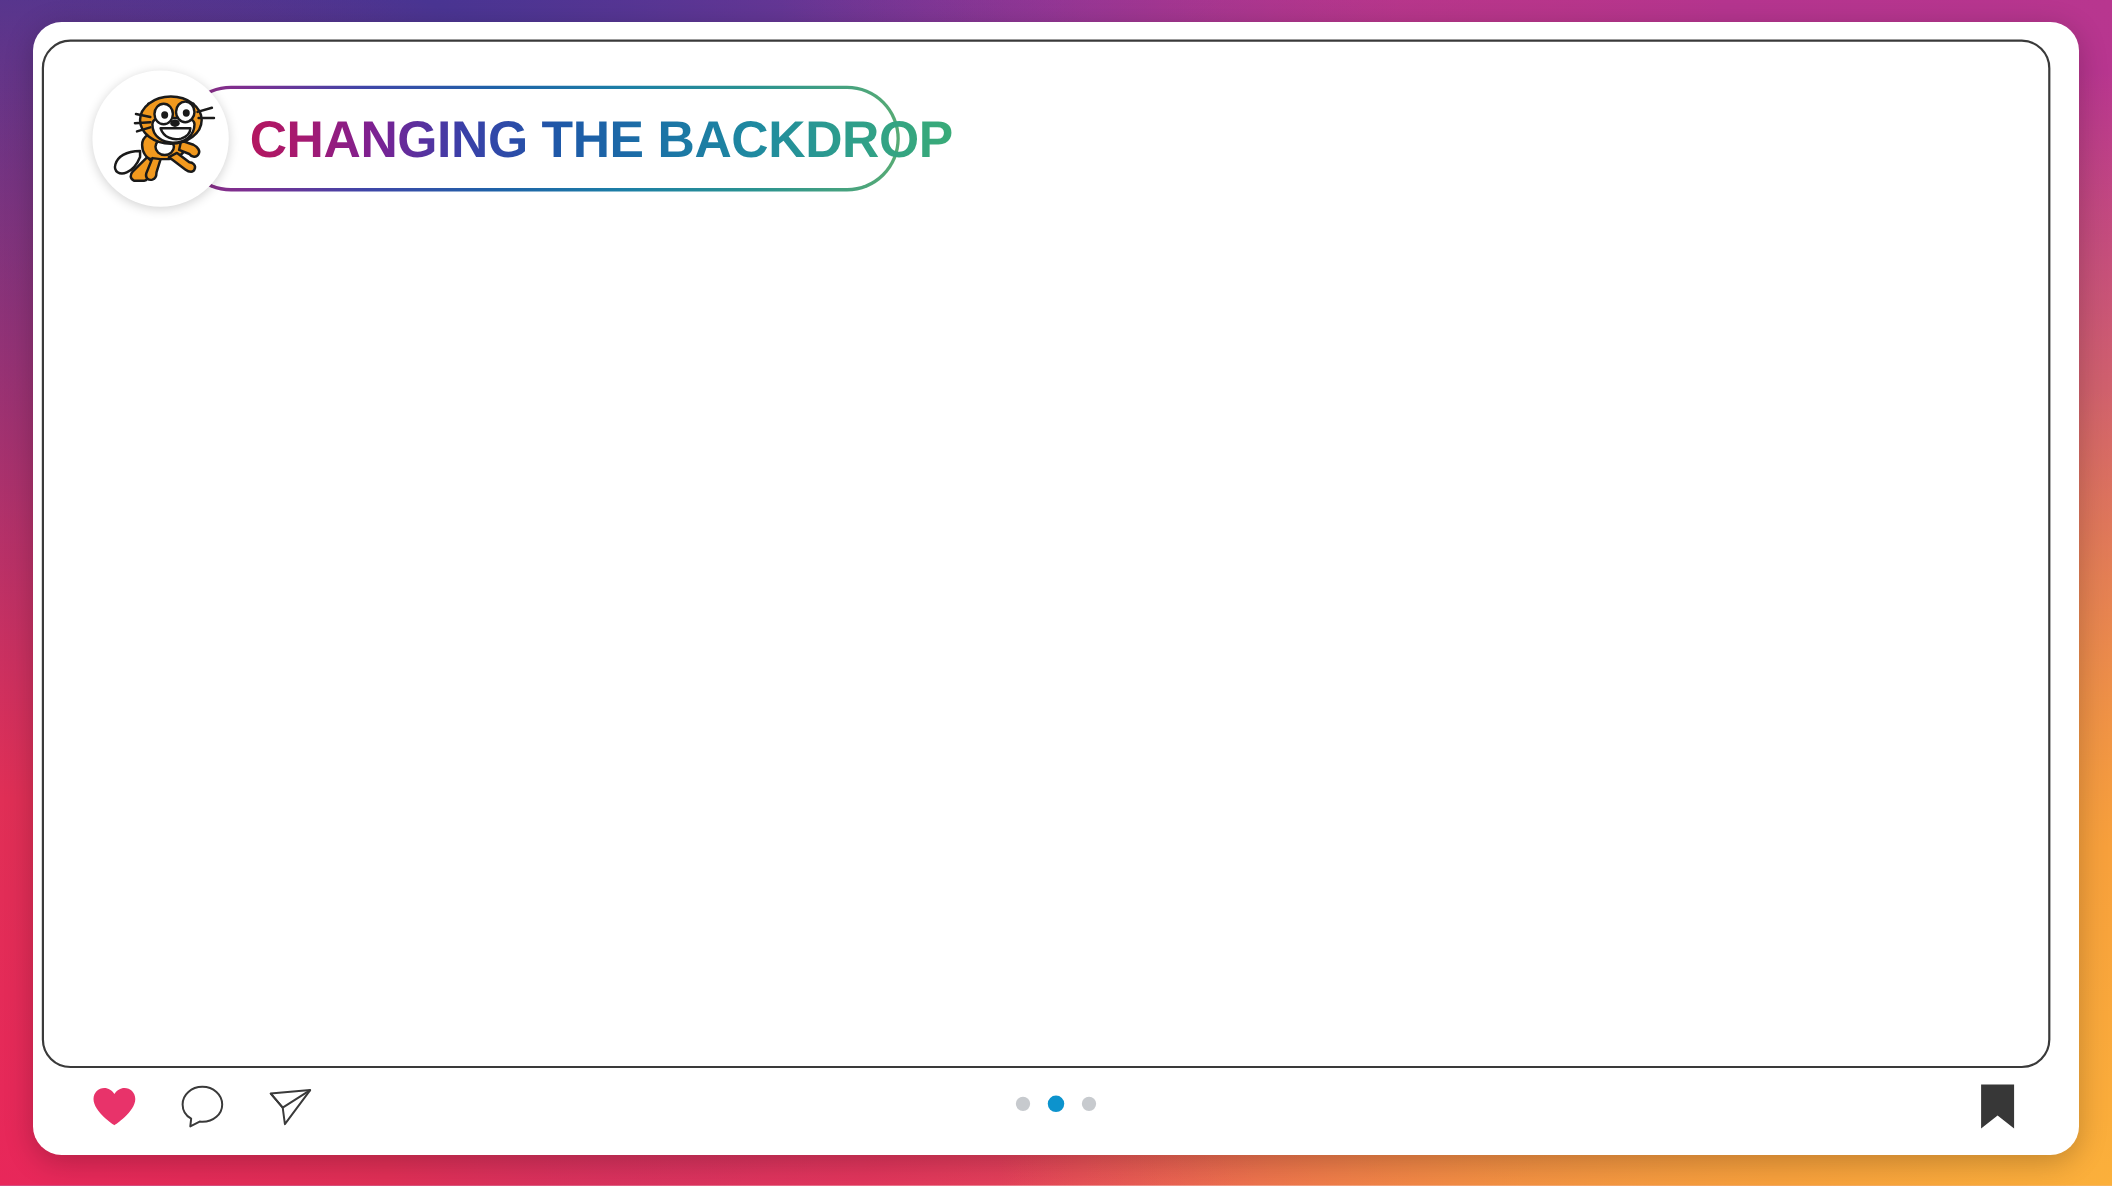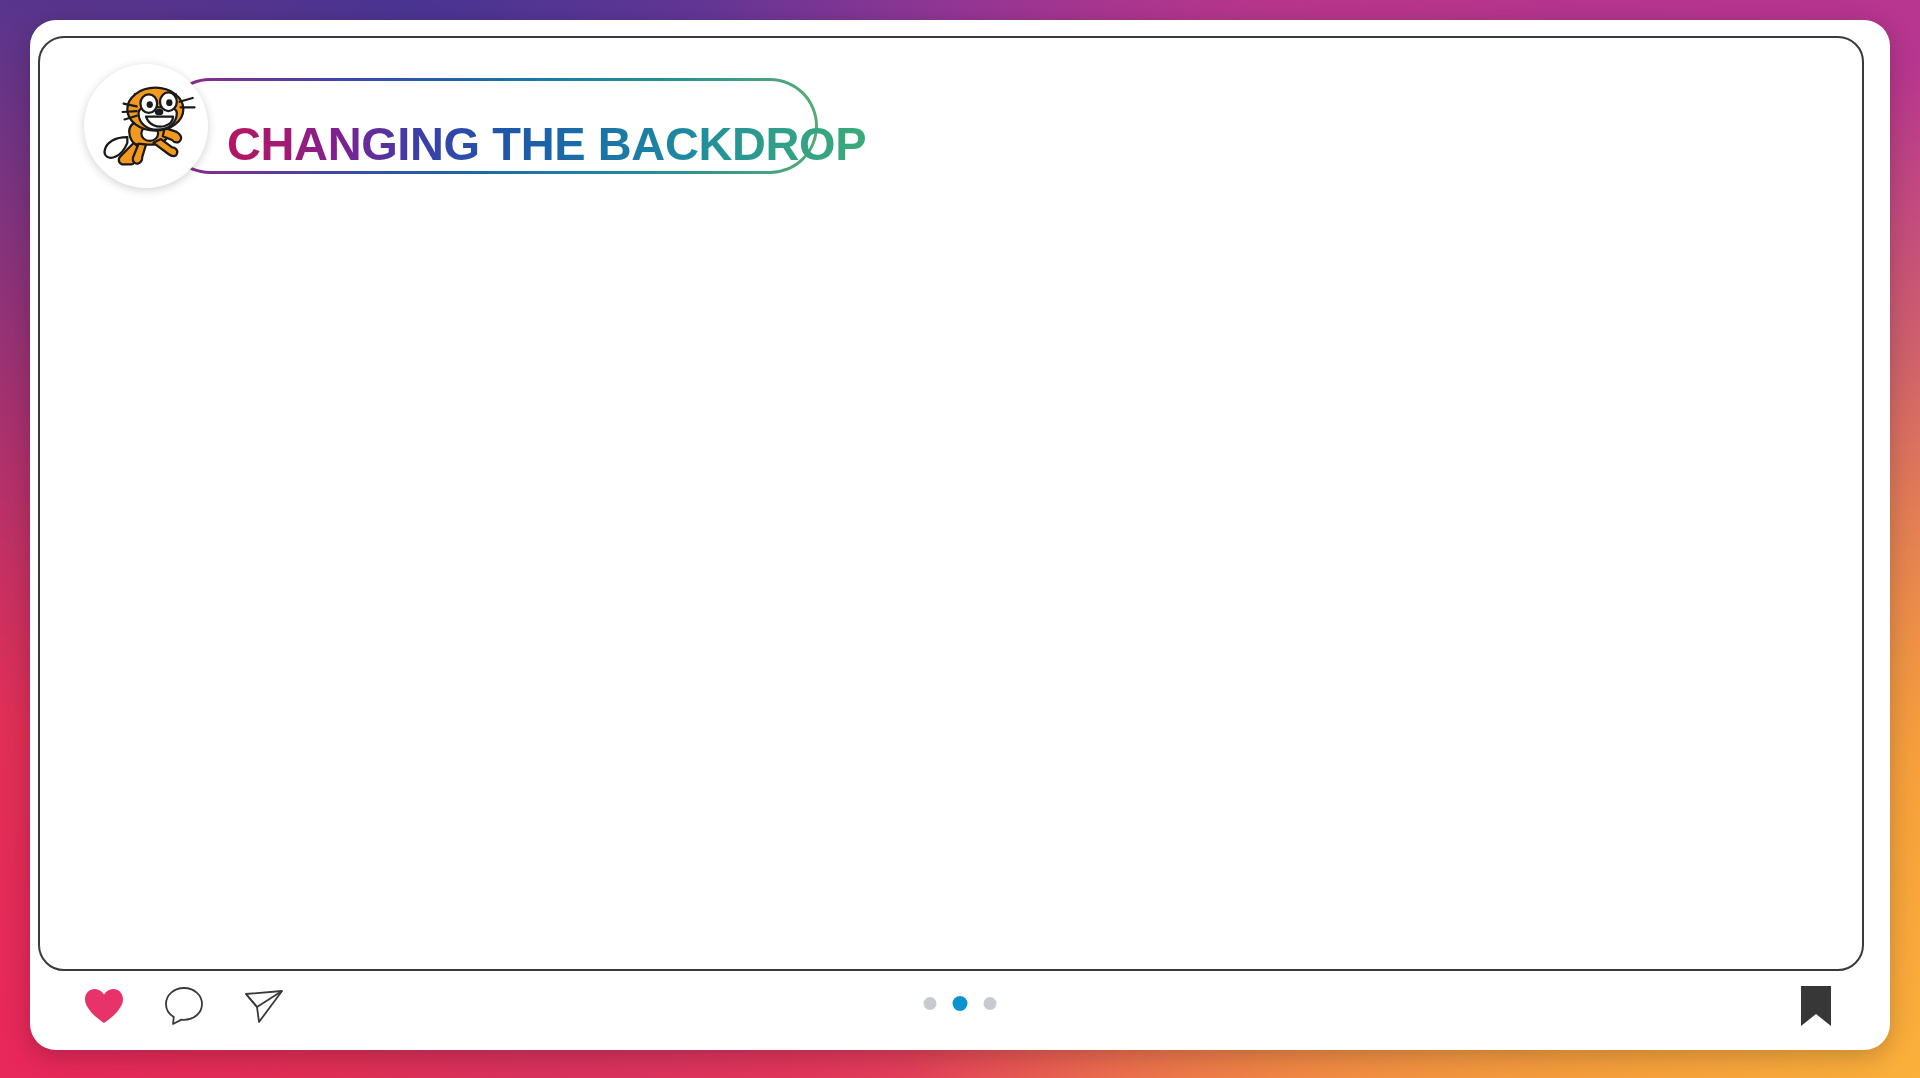--- a/index.html
+++ b/index.html
@@ -67,21 +67,21 @@
         #1c7fa6 62%,
         #2b9391 80%,
         #57ab74 100%);
   }
   .title-pill-inner {
     width: 100%;
     height: 100%;
     border-radius: 46px;
     background: #ffffff;
     display: flex;
-    align-items: flex-end;
+    align-items: center;
     box-sizing: border-box;
     padding-left: 62px;
   }
   .title-text {
     font-family: "Liberation Sans", sans-serif;
     font-size: 47px;
     font-weight: bold;
     letter-spacing: -0.4px;
     white-space: nowrap;
     background: linear-gradient(90deg,

